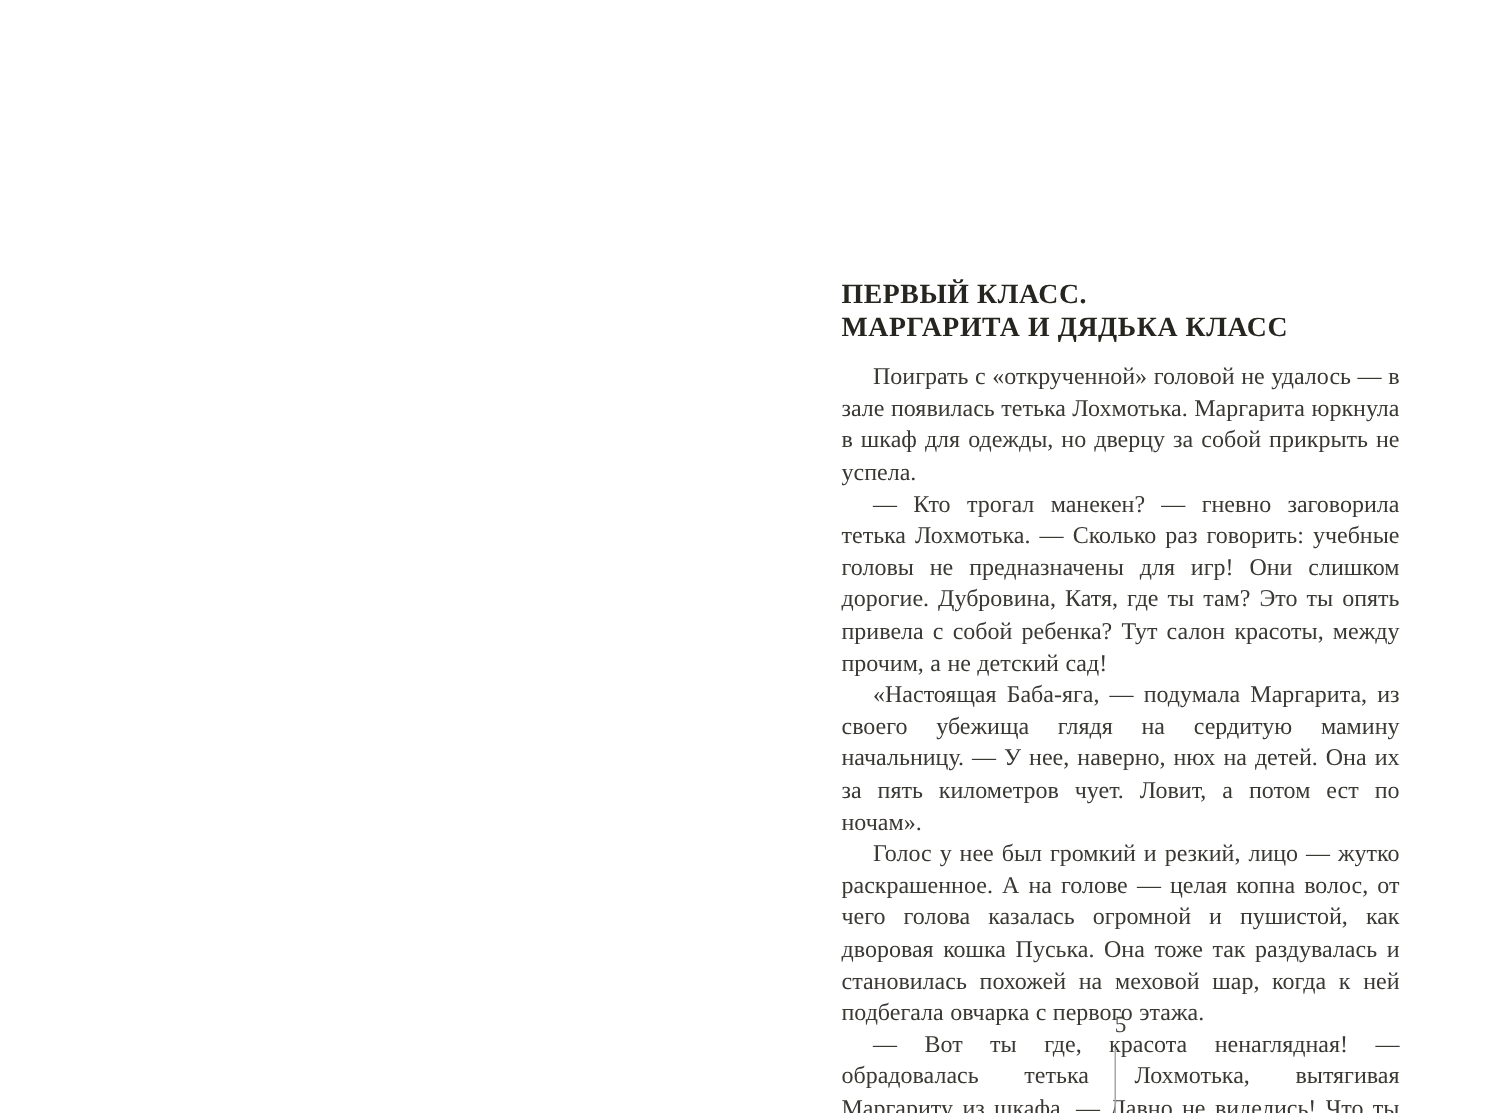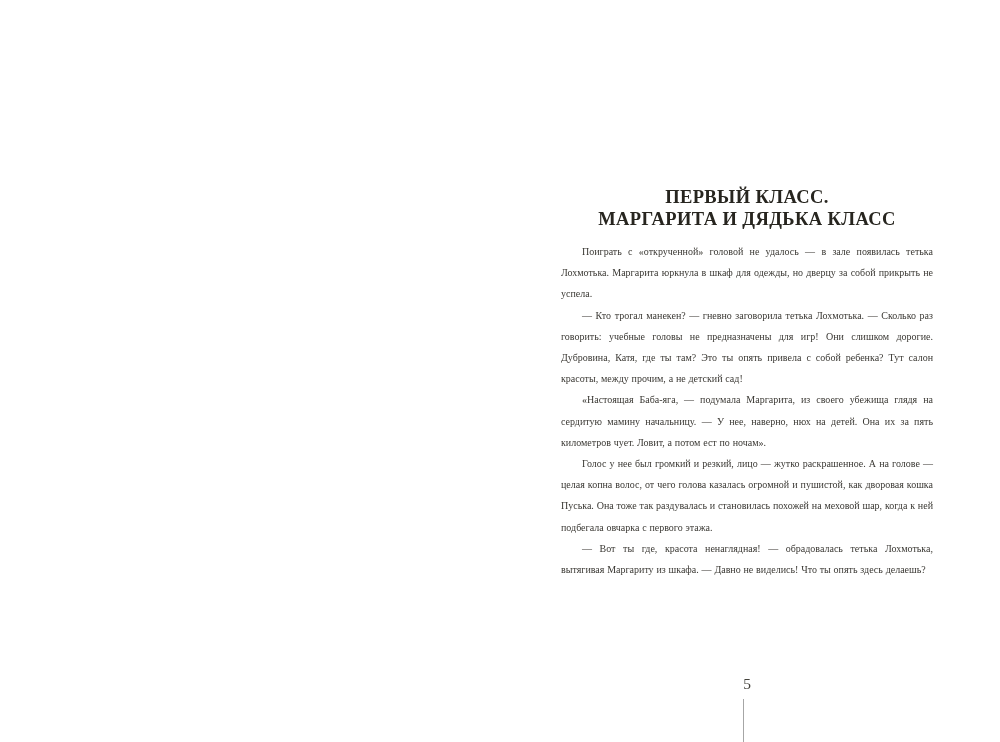--- a/index.html
+++ b/index.html
@@ -23,33 +23,32 @@
     background: #ffffff;
   }
   .text-column {
     position: absolute;
     left: 561px;
     top: 187px;
     width: 372px;
   }
   .chapter-title {
     margin: 0 0 11px 0;
-    text-align: center;
     font-weight: bold;
     font-size: 18.5px;
     line-height: 21.5px;
     letter-spacing: 0.4px;
     color: #27251f;
   }
   .chapter-title .title-line {
     display: block;
   }
   .body-text p {
     margin: 0;
-    font-size: 10px;
+    font-size: 16px;
     line-height: 21.2px;
     text-align: justify;
     text-indent: 21px;
     color: #3a3833;
     hyphens: auto;
     -webkit-hyphens: auto;
     word-spacing: 0.3px;
   }
   .page-number {
     position: absolute;

